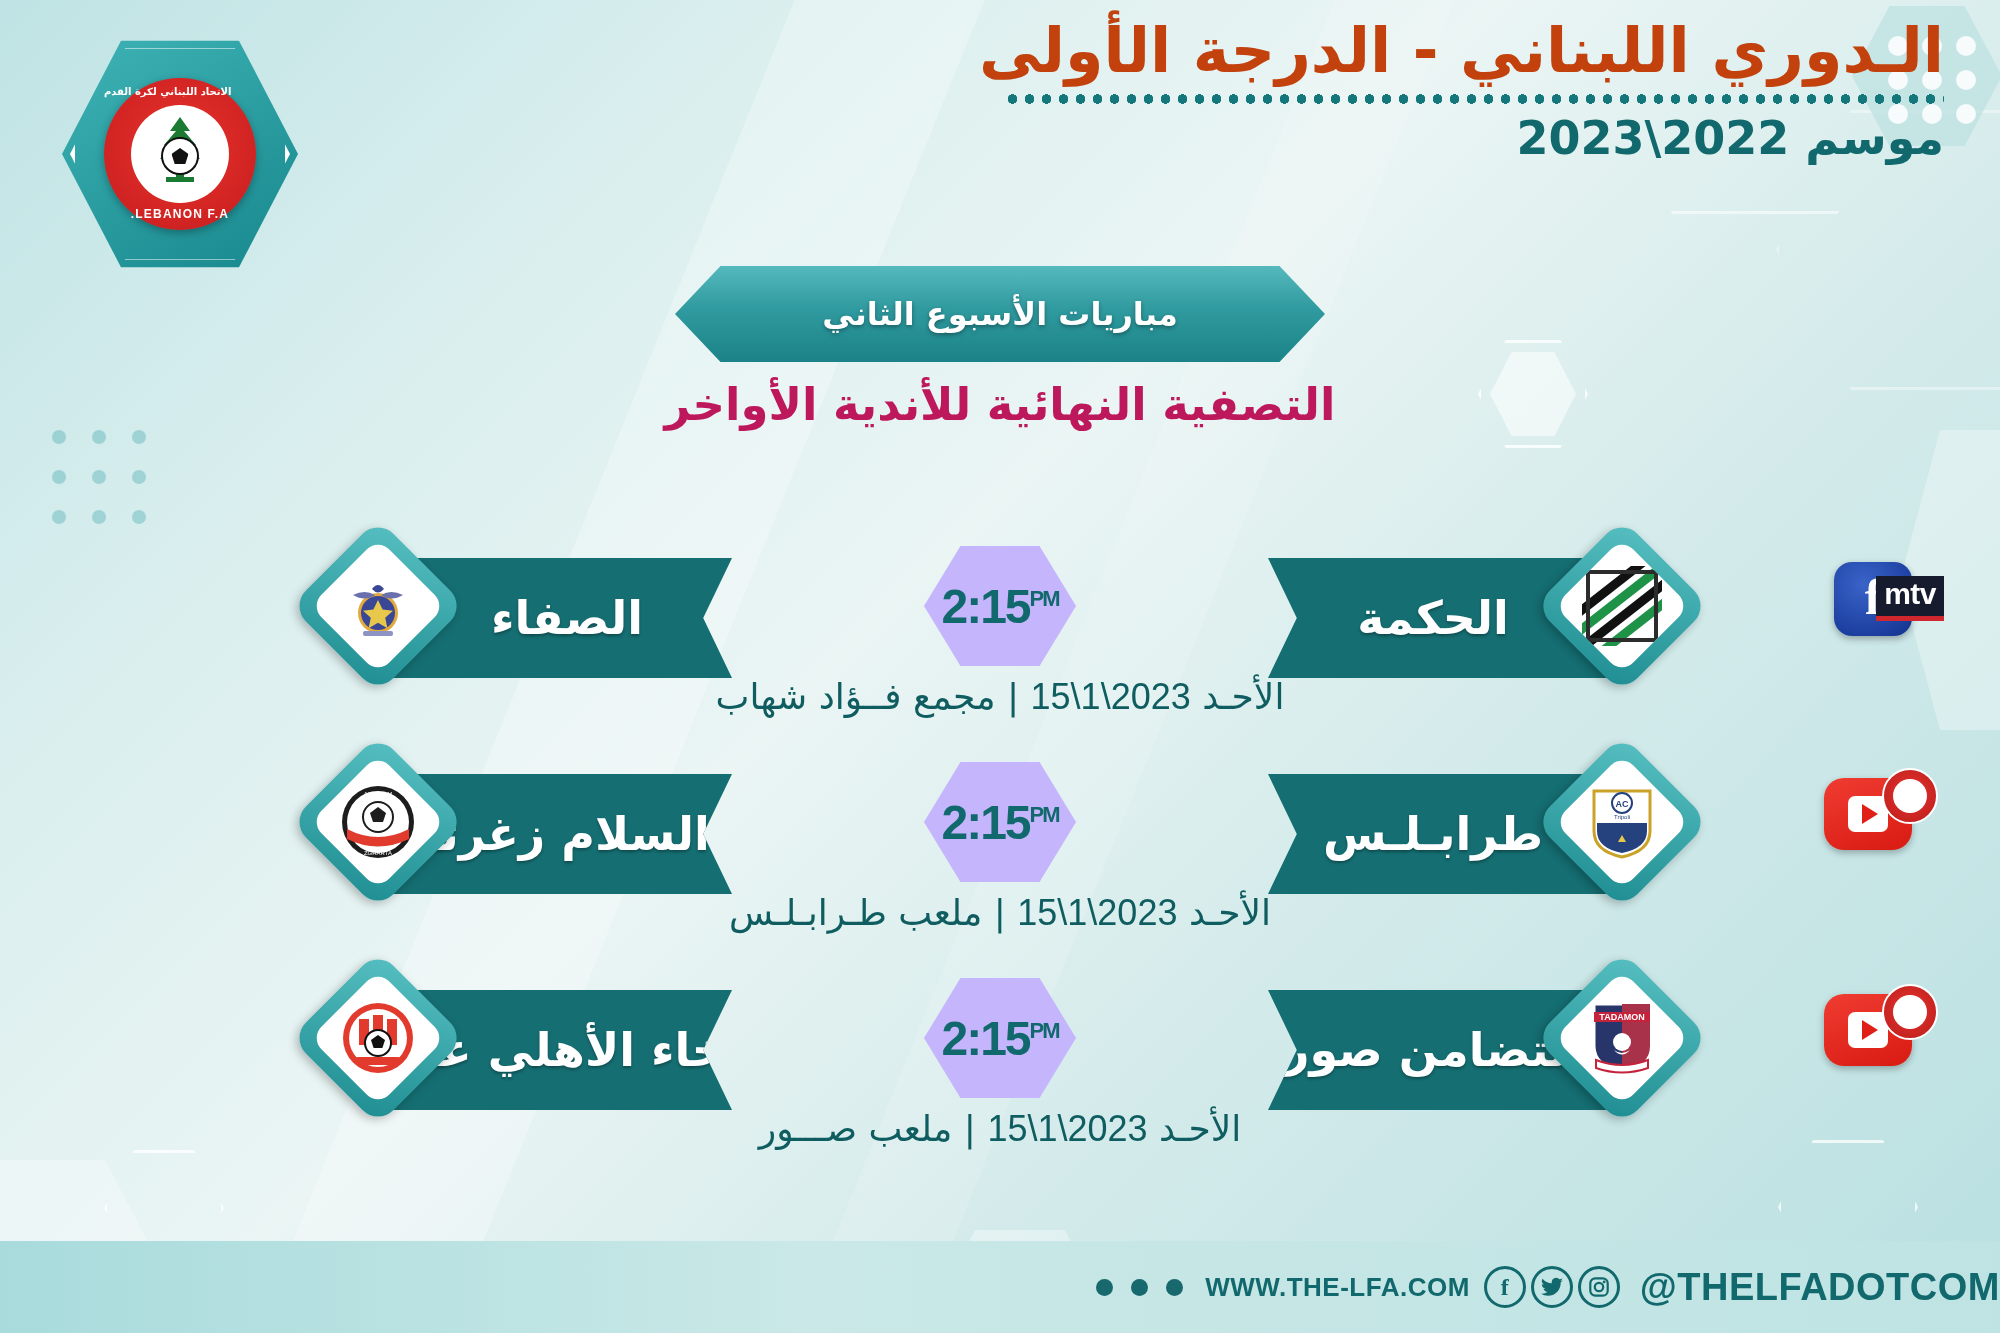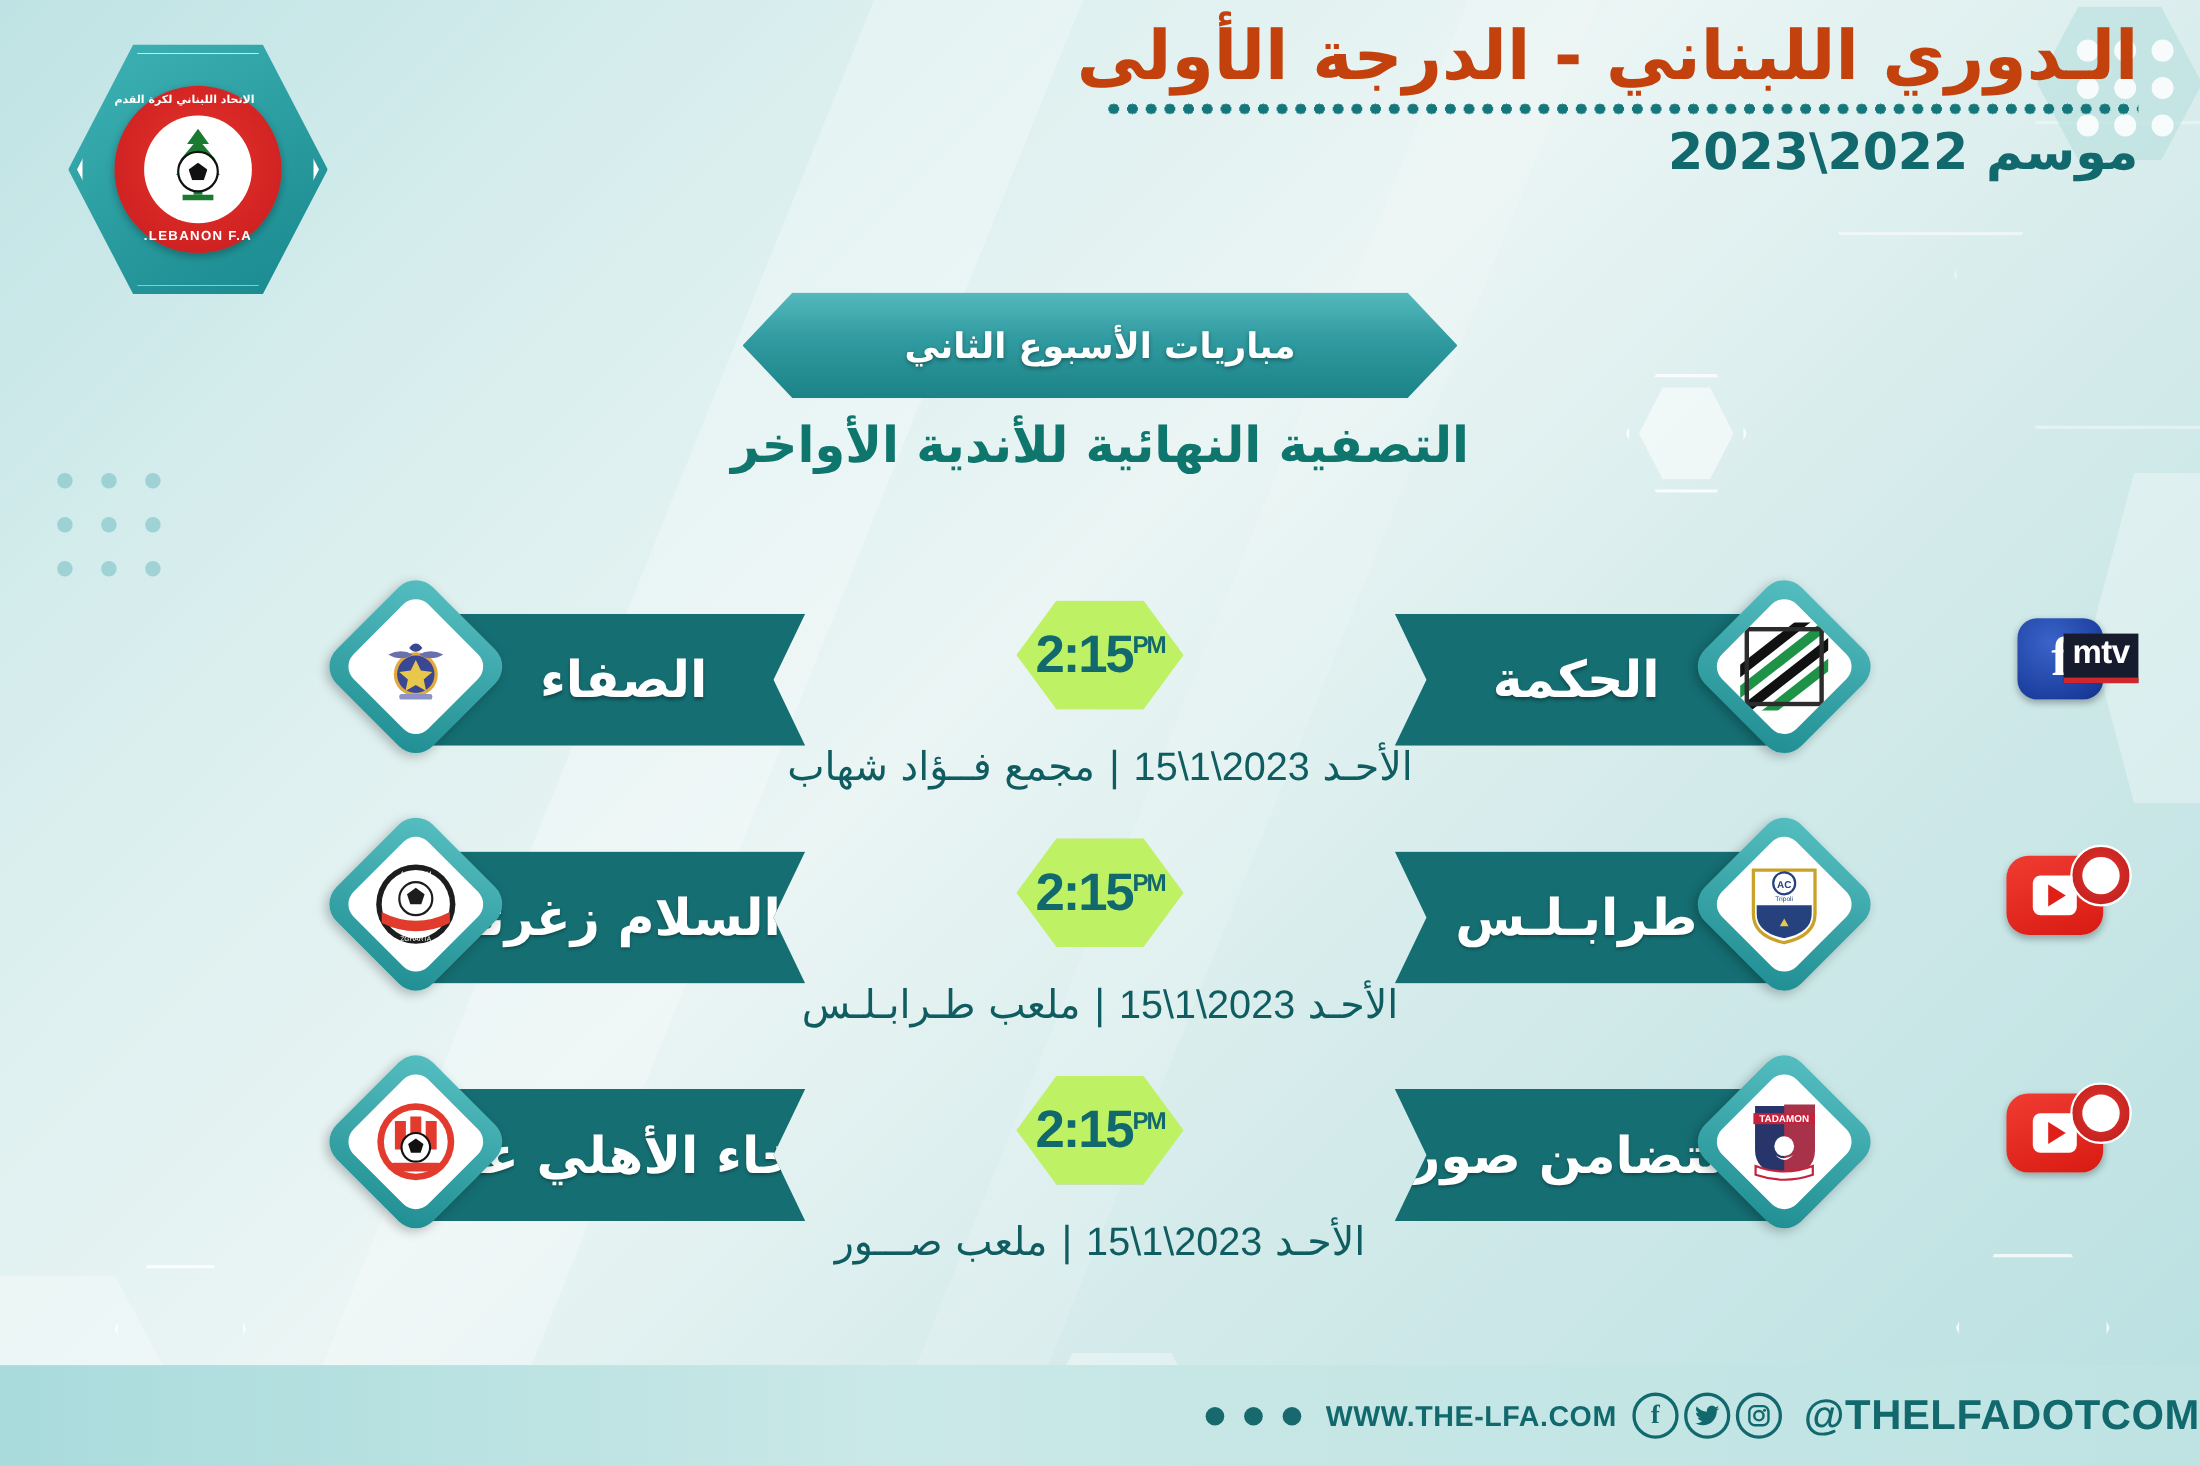--- a/index.html
+++ b/index.html
@@ -104,21 +104,21 @@
     clip-path:polygon(7% 0,93% 0,100% 50%,93% 100%,7% 100%,0 50%);
     display:flex; align-items:center; justify-content:center;
     box-shadow:0 5px 12px rgba(0,0,0,.18);
   }
   .week-banner .lbl{
     font-size:32px; font-weight:700; color:#fff;
     text-shadow:0 2px 4px rgba(0,0,0,.35);
   }
   .subtitle{
     position:absolute; left:50%; transform:translateX(-50%); top:378px;
-    font-size:45px; font-weight:700; color:#0f766e; white-space:nowrap;
+    font-size:45px; font-weight:700; color:#be185d; white-space:nowrap;
   }
 
   
   .matches{ position:absolute; left:0; right:0; top:536px; }
   .match{ position:relative; height:216px; }
 
   .row{ position:relative; height:130px; }
 
   .crest{
     position:absolute; top:8px; width:124px; height:124px;
@@ -153,21 +153,21 @@
     padding-left:30px;
   }
   .name-bar.right{
     right:372px; width:360px;
     clip-path:polygon(0 0,100% 0,96% 50%,100% 100%,0 100%,8% 50%);
     padding-right:30px;
   }
 
   .time-hex{
     position:absolute; left:50%; transform:translateX(-50%); top:10px;
-    width:152px; height:99px; background:#bef264;
+    width:152px; height:120px; background:#c4b5fd;
     clip-path:polygon(24% 0,76% 0,100% 50%,76% 100%,24% 100%,0 50%);
     display:flex;align-items:center;justify-content:center;
     box-shadow:0 4px 10px rgba(0,0,0,.2);
     z-index:4;
   }
   .time-hex .t{
     font-family:"Liberation Sans",sans-serif;
     font-size:48px; font-weight:900; color:#12696d; letter-spacing:-2px;
     direction:ltr;
   }

